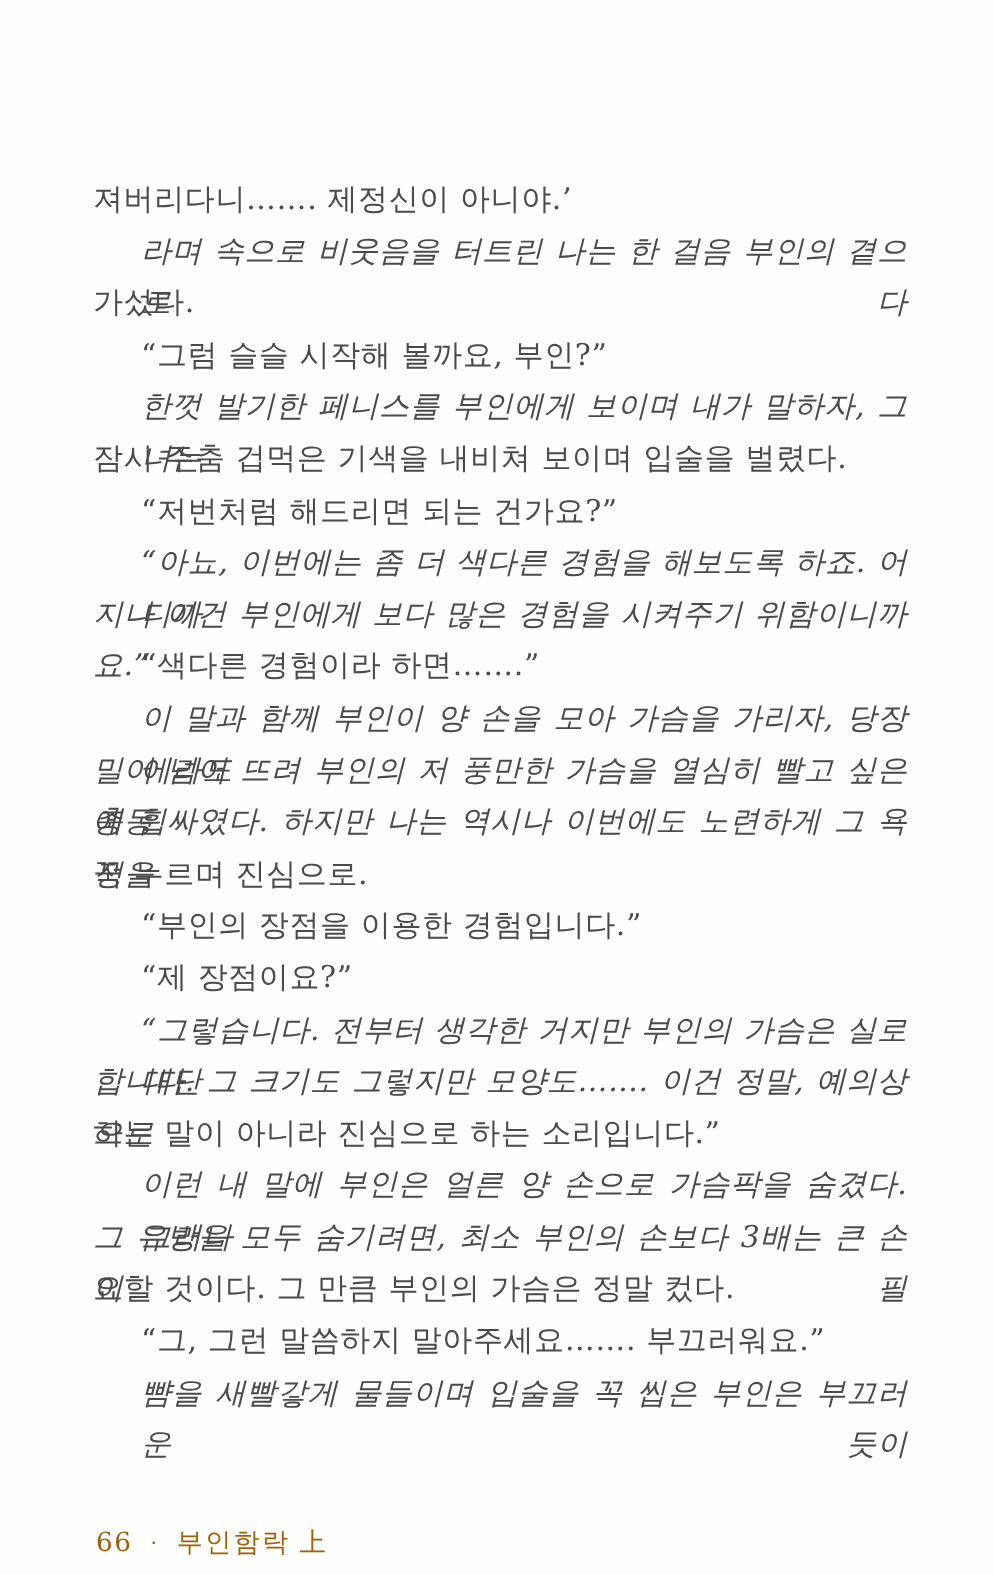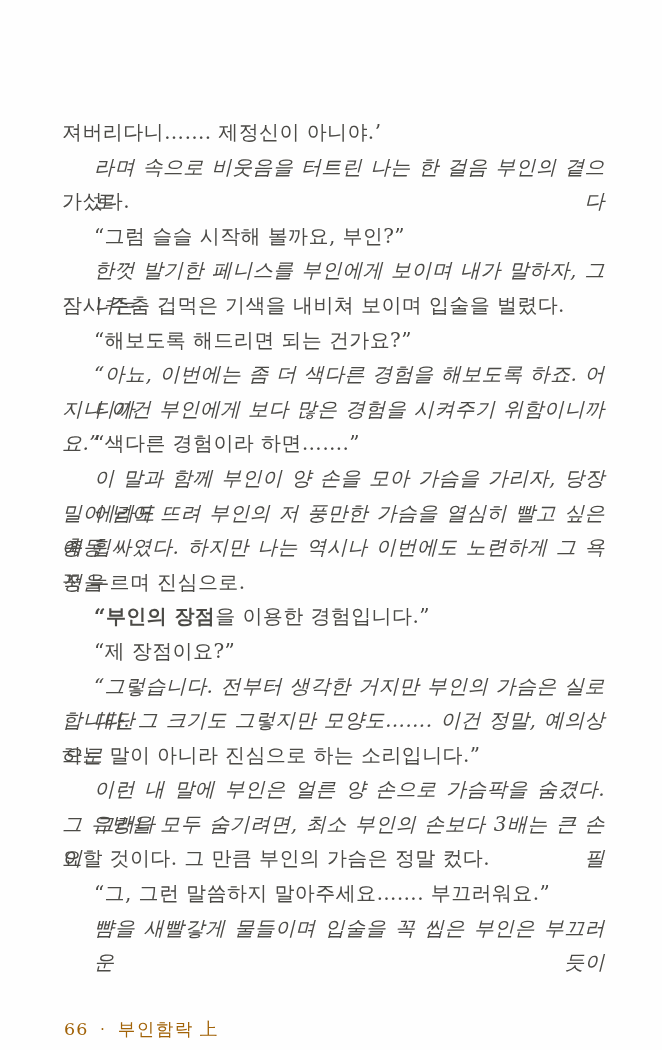--- a/index.html
+++ b/index.html
@@ -34,21 +34,21 @@
   .line.indent {
     padding-left: 32px;
   }
   .line.justify {
     white-space: normal;
     text-align: justify;
     text-align-last: justify;
     font-style: italic;
   }
   .bold {
-    font-weight: bold;
+    font-weight: normal;
   }
   .footer {
     position: absolute;
     left: 64px;
     top: 1016px;
     font-size: 17.5px;
     color: #a16207;
     letter-spacing: 1px;
     line-height: 26px;
   }
@@ -69,21 +69,21 @@
 <body>
 
 <div class="page">
   <div class="text-block">
       <div class="line"><span>져버리다니……. 제정신이 아니야.’</span></div>
       <div class="line indent justify"><span>라며 속으로 비웃음을 터트린 나는 한 걸음 부인의 곁으로 다</span></div>
       <div class="line"><span>가섰다.</span></div>
       <div class="line indent"><span>“그럼 슬슬 시작해 볼까요, 부인?”</span></div>
       <div class="line indent justify"><span>한껏 발기한 페니스를 부인에게 보이며 내가 말하자, 그녀는</span></div>
       <div class="line"><span>잠시 주춤 겁먹은 기색을 내비쳐 보이며 입술을 벌렸다.</span></div>
-      <div class="line indent"><span>“해보도록 해드리면 되는 건가요?”</span></div>
+      <div class="line indent"><span>“저번처럼 해드리면 되는 건가요?”</span></div>
       <div class="line indent justify"><span>“아뇨, 이번에는 좀 더 색다른 경험을 해보도록 하죠. 어디까</span></div>
       <div class="line justify"><span>지나 이건 부인에게 보다 많은 경험을 시켜주기 위함이니까요.”</span></div>
       <div class="line indent"><span>“색다른 경험이라 하면…….”</span></div>
       <div class="line indent justify"><span>이 말과 함께 부인이 양 손을 모아 가슴을 가리자, 당장에라도</span></div>
       <div class="line justify"><span>밀어 넘어 뜨려 부인의 저 풍만한 가슴을 열심히 빨고 싶은 충동</span></div>
       <div class="line justify"><span>에 휩싸였다. 하지만 나는 역시나 이번에도 노련하게 그 욕정을</span></div>
       <div class="line"><span>꾹 누르며 진심으로.</span></div>
       <div class="line indent"><span class="bold">“부인의 장점</span><span>을 이용한 경험입니다.”</span></div>
       <div class="line indent"><span>“제 장점이요?”</span></div>
       <div class="line indent justify"><span>“그렇습니다. 전부터 생각한 거지만 부인의 가슴은 실로 대단</span></div>

